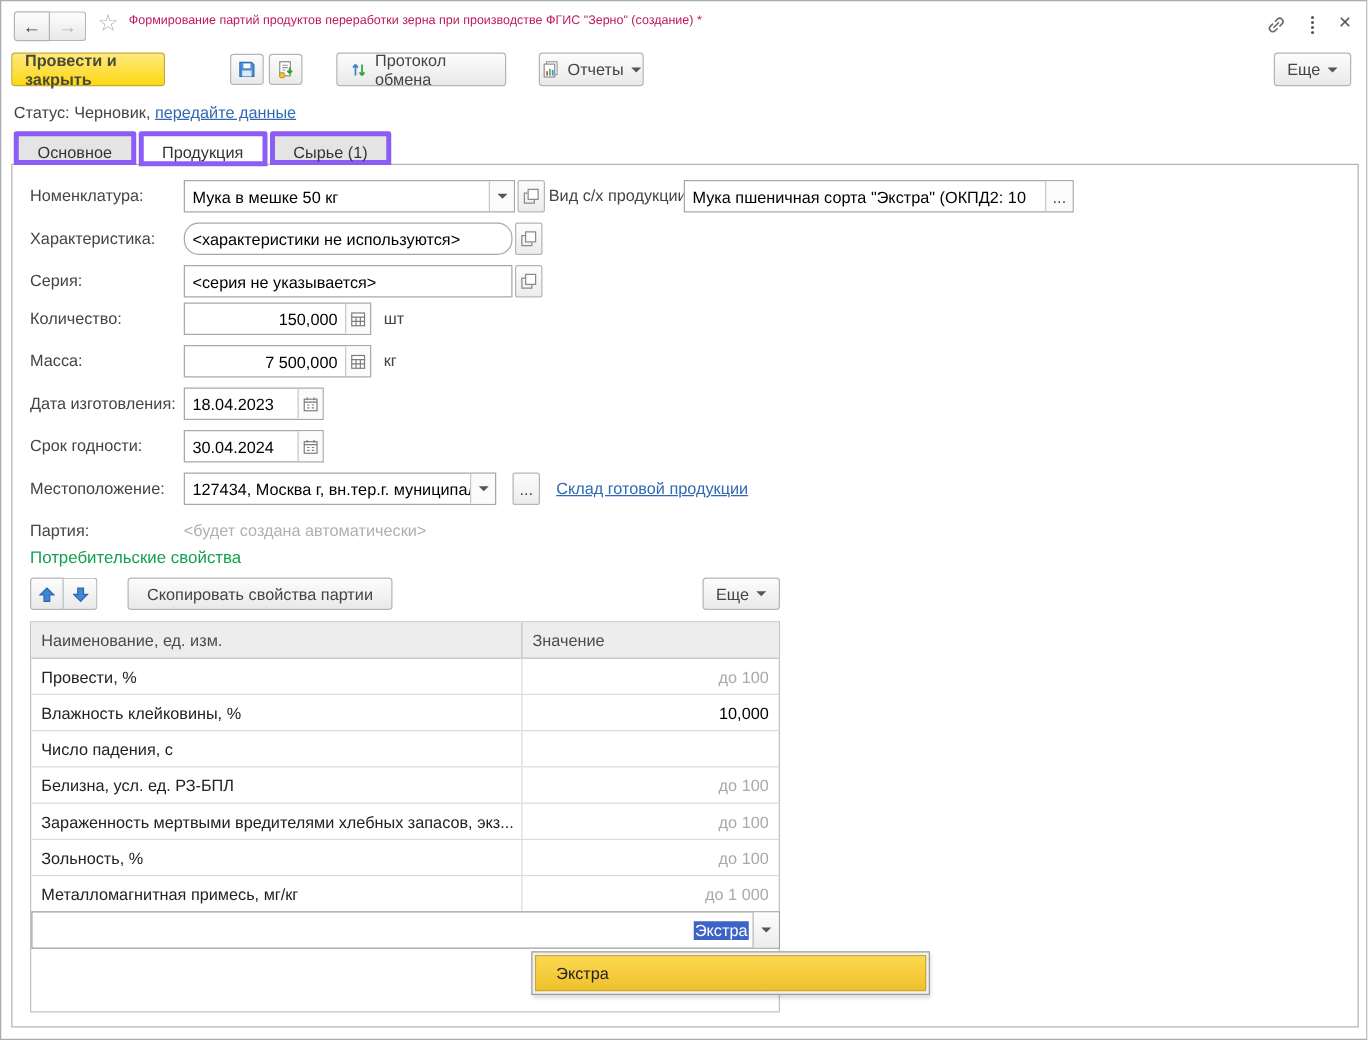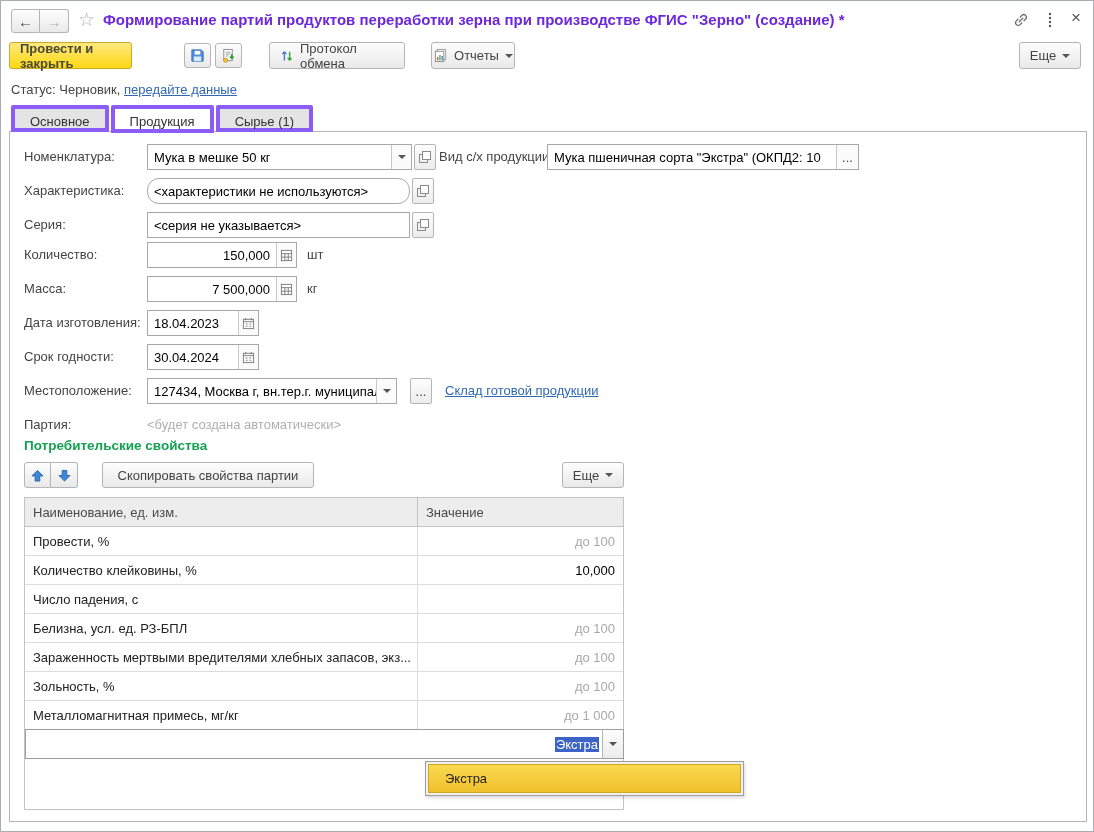--- a/index.html
+++ b/index.html
@@ -15,21 +15,21 @@
   .iconbtn { padding:0 5px; }
   .caret { width:0; height:0; border:4px solid transparent; border-top-color:#555; margin-top:4px; }
 
   
   .navgroup { position:absolute; left:10px; top:8px; display:flex; }
   .navbtn { width:29px; height:24px; border:1px solid #b5b5b5; background:linear-gradient(#fdfdfd,#e9e9e9);
             display:flex; align-items:center; justify-content:center; font-size:15px; color:#444; }
   .navbtn:first-child { border-radius:3px 0 0 3px; }
   .navbtn:last-child { border-radius:0 3px 3px 0; border-left:none; color:#b3b3b3; }
   .star { position:absolute; left:77px; top:7px; font-size:19px; color:#b0b0b0; }
-  .title { position:absolute; left:102px; top:10px; font-size:15px; font-weight:bold; color:#6d28d9; white-space:nowrap; }
+  .title { position:absolute; left:102px; top:10px; font-size:10px; font-weight:normal; color:#be185d; white-space:nowrap; }
   .tb-ico { position:absolute; top:11px; width:16px; height:16px; display:flex; align-items:center; justify-content:center; }
   .close-x { position:absolute; left:1064px; top:6px; width:22px; height:22px; font-size:17px; color:#555;
              display:flex; align-items:center; justify-content:center; }
 
   
   .status { position:absolute; left:10px; top:81px; white-space:nowrap; }
   .status .lbl { color:#444; }
   a.link { color:#3169b3; text-decoration:underline; cursor:pointer; }
 
   
@@ -47,21 +47,21 @@
   .field .txt.num { justify-content:flex-end; }
   .fbtn { width:20px; border-left:1px solid #c9c9c9; background:#fbfbfb; display:flex; align-items:center; justify-content:center; }
   .sqbtn { position:absolute; width:22px; height:26px; border:1px solid #b5b5b5; border-radius:2px;
            background:linear-gradient(#fdfdfd,#ececec); display:flex; align-items:center; justify-content:center; color:#444; }
   .open-ico { width:12px; height:12px; position:relative; display:inline-block; }
   .open-ico::before { content:""; position:absolute; left:0; bottom:0; width:7px; height:7px; border:1px solid #8a8a8a; }
   .open-ico::after  { content:""; position:absolute; right:0; top:0; width:7px; height:7px; border:1px solid #8a8a8a; background:#fff; }
   .unit { position:absolute; line-height:26px; color:#444; }
   .ghost { color:#b0b0b0; }
 
-  .sect-title { position:absolute; left:14px; top:306px; color:#16a052; font-weight:bold; font-size:13.5px; }
+  .sect-title { position:absolute; left:14px; top:306px; color:#16a052; font-weight:normal; font-size:13.5px; }
 
   
   .updown { position:absolute; left:14px; top:330px; display:flex; }
   .udbtn { width:27px; height:26px; border:1px solid #b5b5b5; background:linear-gradient(#fdfdfd,#e9e9e9);
            display:flex; align-items:center; justify-content:center; }
   .udbtn:first-child { border-radius:3px 0 0 3px; }
   .udbtn:last-child { border-radius:0 3px 3px 0; border-left:none; }
 
   
   .ptable { position:absolute; left:14px; top:365px; width:600px; height:313px; border:1px solid #c3c3c3; background:#fff; }
@@ -326,21 +326,21 @@
     <div class="ptable">
       <div class="thead">
         <div class="c1">Наименование, ед. изм.</div>
         <div class="c2">Значение</div>
       </div>
       <div class="trow">
         <div class="c1">Провести, %</div>
         <div class="c2 ph">до 100</div>
       </div>
       <div class="trow">
-        <div class="c1">Количество клейковины, %</div>
+        <div class="c1">Влажность клейковины, %</div>
         <div class="c2">10,000</div>
       </div>
       <div class="trow">
         <div class="c1">Число падения, с</div>
         <div class="c2"></div>
       </div>
       <div class="trow">
         <div class="c1">Белизна, усл. ед. РЗ-БПЛ</div>
         <div class="c2 ph">до 100</div>
       </div>

